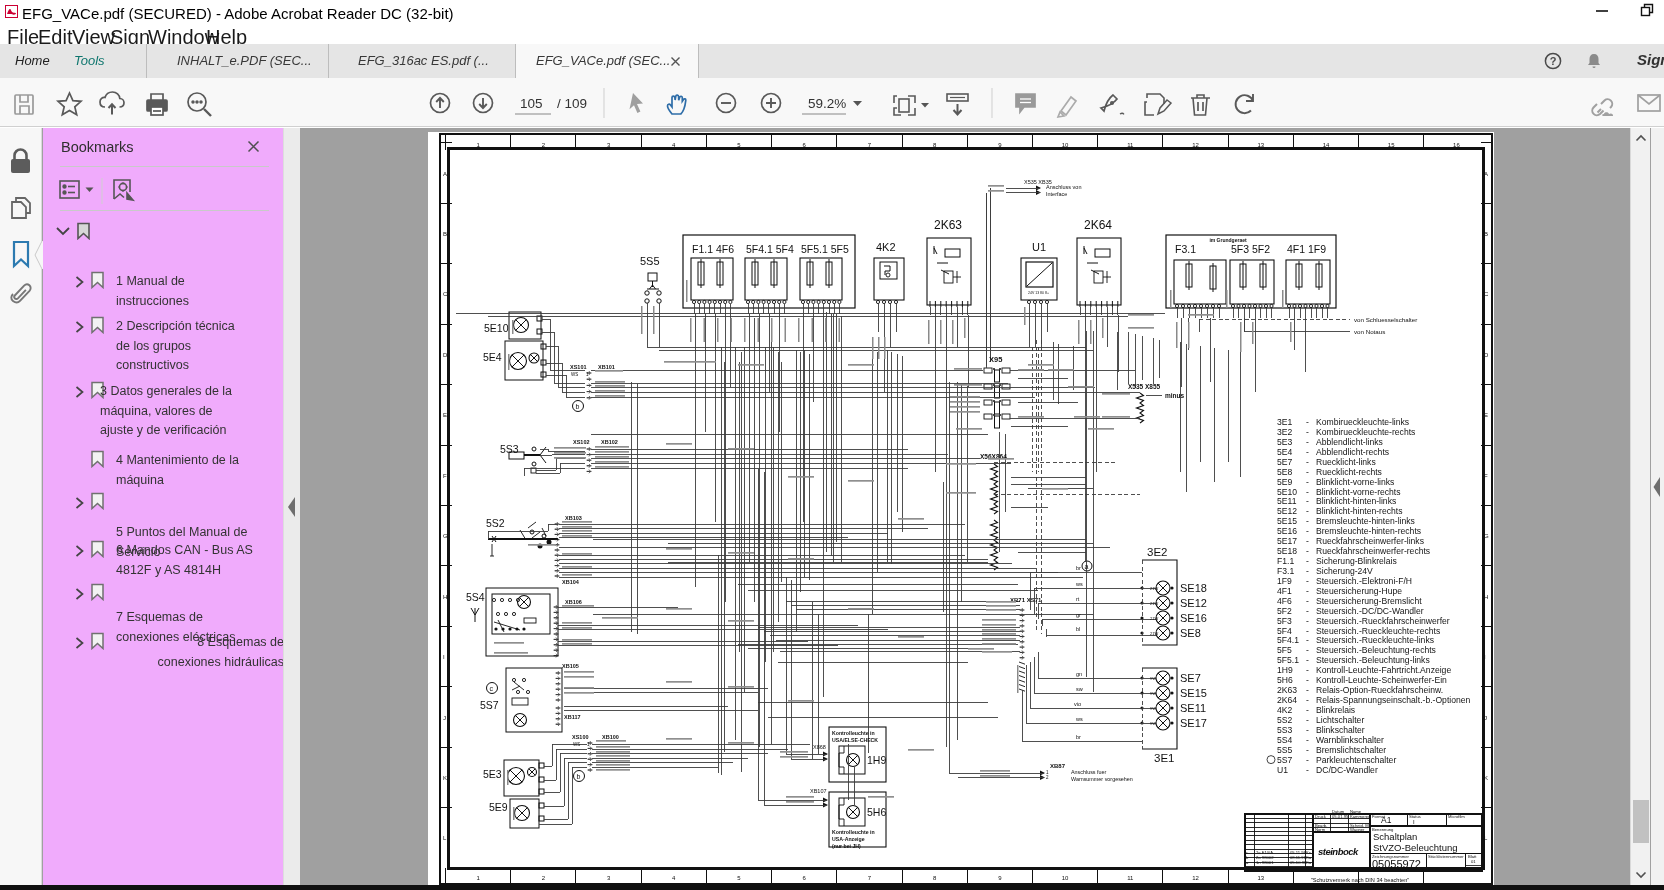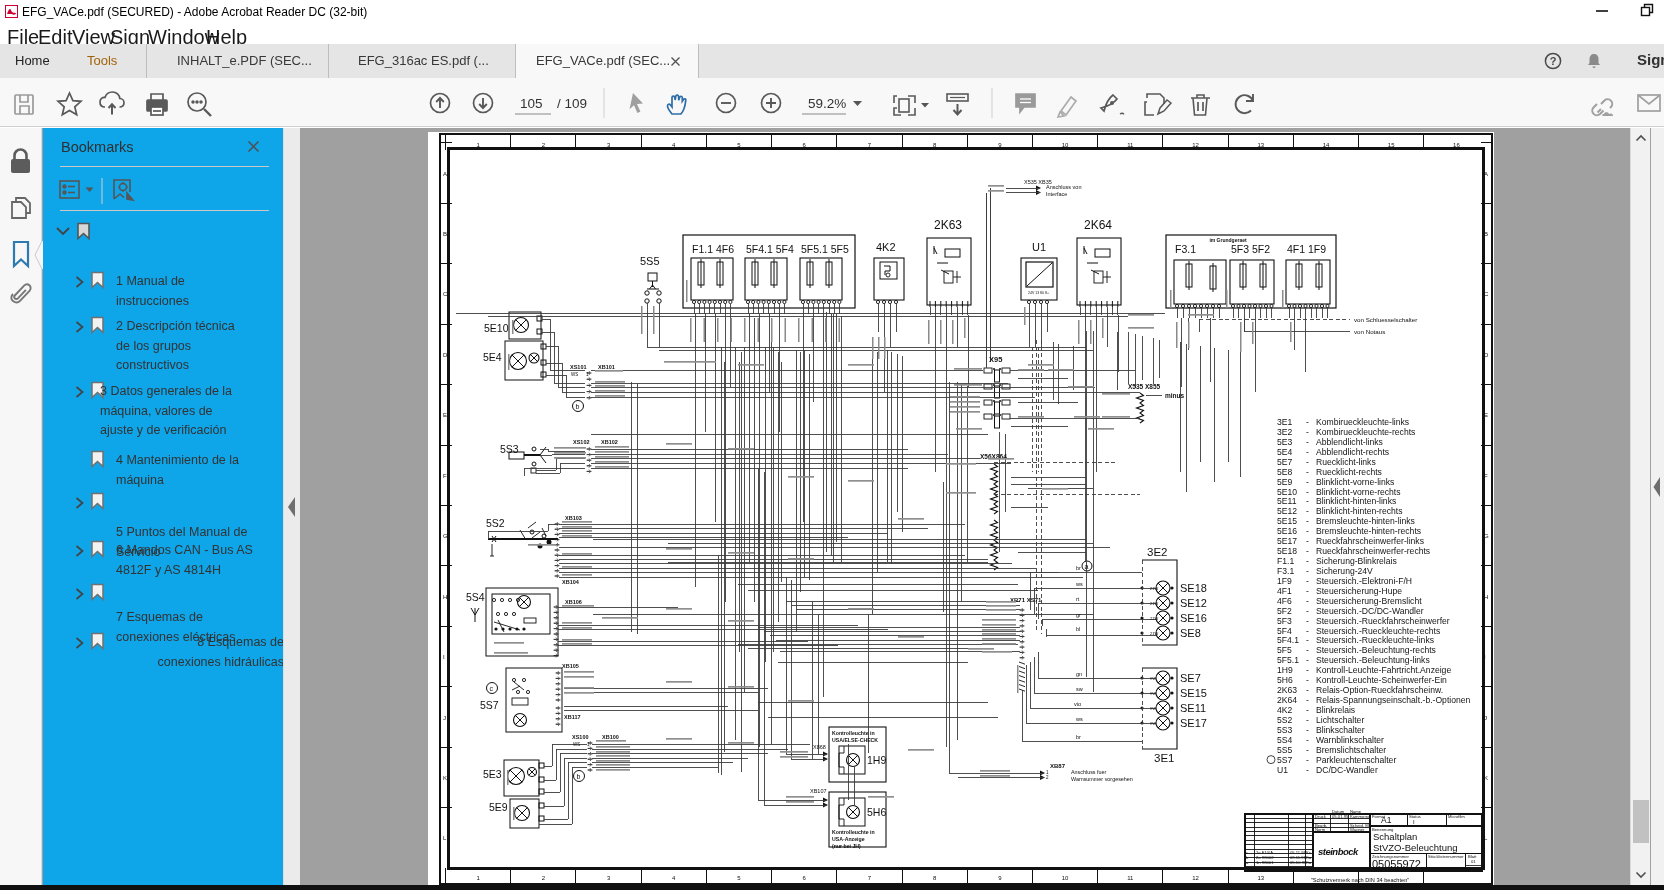--- a/index.html
+++ b/index.html
@@ -1,28 +1,28 @@
 <!DOCTYPE html>
 <html><head>
 <meta charset="utf-8">
 <style>
 *{margin:0;padding:0;box-sizing:border-box;}
 html,body{width:1664px;height:890px;overflow:hidden;background:#fff;font-family:"Liberation Sans",sans-serif;}
 .abs{position:absolute;}
 #titlebar{position:absolute;left:0;top:0;width:1664px;height:22px;background:#fff;}
-#title-text{position:absolute;left:22px;top:5px;font-size:12px;color:#000;}
+#title-text{position:absolute;left:22px;top:5px;font-size:15px;color:#000;}
 #menubar{position:absolute;left:0;top:22px;width:1664px;height:22px;background:#fff;}
 .menu-item{position:absolute;top:4px;font-size:20px;color:#1a1a1a;}
 #tabbar{position:absolute;left:0;top:44px;width:1664px;height:34px;background:#e5e5e5;}
 .tabdiv{position:absolute;top:0;width:1px;height:34px;background:#bdbdbd;}
-.tabtext{position:absolute;top:9px;font-size:13px;color:#383838;white-space:nowrap;}
+.tabtext{position:absolute;top:9px;font-size:13px;color:#383838;white-space:nowrap;font-style:italic;}
 #toolbar{position:absolute;left:0;top:78px;width:1664px;height:49px;background:#f8f8f8;border-bottom:1px solid #d0d0d0;}
 #main{position:absolute;left:0;top:128px;width:1664px;height:757px;background:#a0a0a0;}
 #iconstrip{position:absolute;left:0;top:0;width:42px;height:757px;background:#f7f7f7;border-right:1px solid #dadada;}
-#bmpanel{position:absolute;left:43px;top:0;width:240px;height:757px;background:#0ea5e9;}
+#bmpanel{position:absolute;left:43px;top:0;width:240px;height:757px;background:#f0abfc;}
 #panelborder{position:absolute;left:283px;top:0;width:17px;height:757px;background:#ebebeb;border-left:1px solid #ddd;}
 #docarea{position:absolute;left:300px;top:0;width:1330px;height:757px;background:#a0a0a0;}
 #page{position:absolute;left:128px;top:4px;width:1066px;height:753px;background:#fff;}
 #vscroll{position:absolute;left:1630px;top:0;width:20px;height:757px;background:#f1f1f1;border-left:1px solid #d9d9d9;}
 #rstrip{position:absolute;left:1651px;top:0;width:13px;height:757px;background:#f1f1f1;}
 #bottombar{position:absolute;left:0;top:885px;width:1664px;height:5px;background:#101010;}
 .bmrow{position:absolute;font-size:12.5px;color:#333;line-height:19.5px;}
 svg text{font-family:"Liberation Sans",sans-serif;}
 </style>
 </head>
@@ -42,21 +42,21 @@
 <div id="menubar">
   <div class="menu-item" style="left:7px">File</div>
   <div class="menu-item" style="left:38px">Edit</div>
   <div class="menu-item" style="left:72px">View</div>
   <div class="menu-item" style="left:110px">Sign</div>
   <div class="menu-item" style="left:148px">Window</div>
   <div class="menu-item" style="left:206px">Help</div>
 </div>
 <div id="tabbar">
   <div class="tabtext" style="left:15px;color:#222">Home</div>
-  <div class="tabtext" style="left:87px;color:#a16207">Tools</div>
+  <div class="tabtext" style="left:74px;color:#0f766e">Tools</div>
   <div class="tabdiv" style="left:146px"></div>
   <div class="tabtext" style="left:177px">INHALT_e.PDF (SEC...</div>
   <div class="tabdiv" style="left:328px"></div>
   <div class="tabtext" style="left:358px">EFG_316ac ES.pdf (...</div>
   <div class="abs" style="left:515px;top:0;width:184px;height:34px;background:#f8f8f8;border-left:1px solid #bdbdbd;border-right:1px solid #bdbdbd;"></div>
   <div class="tabtext" style="left:536px">EFG_VACe.pdf (SEC...</div>
   <svg class="abs" style="left:670px;top:12px" width="11" height="11" viewBox="0 0 11 11">
       <path d="M1.5 1.5l8 8M9.5 1.5l-8 8" stroke="#555" stroke-width="1.4"></path>
     </svg>
   <svg class="abs" style="left:1544px;top:52px;position:fixed;" width="0" height="0"></svg>

